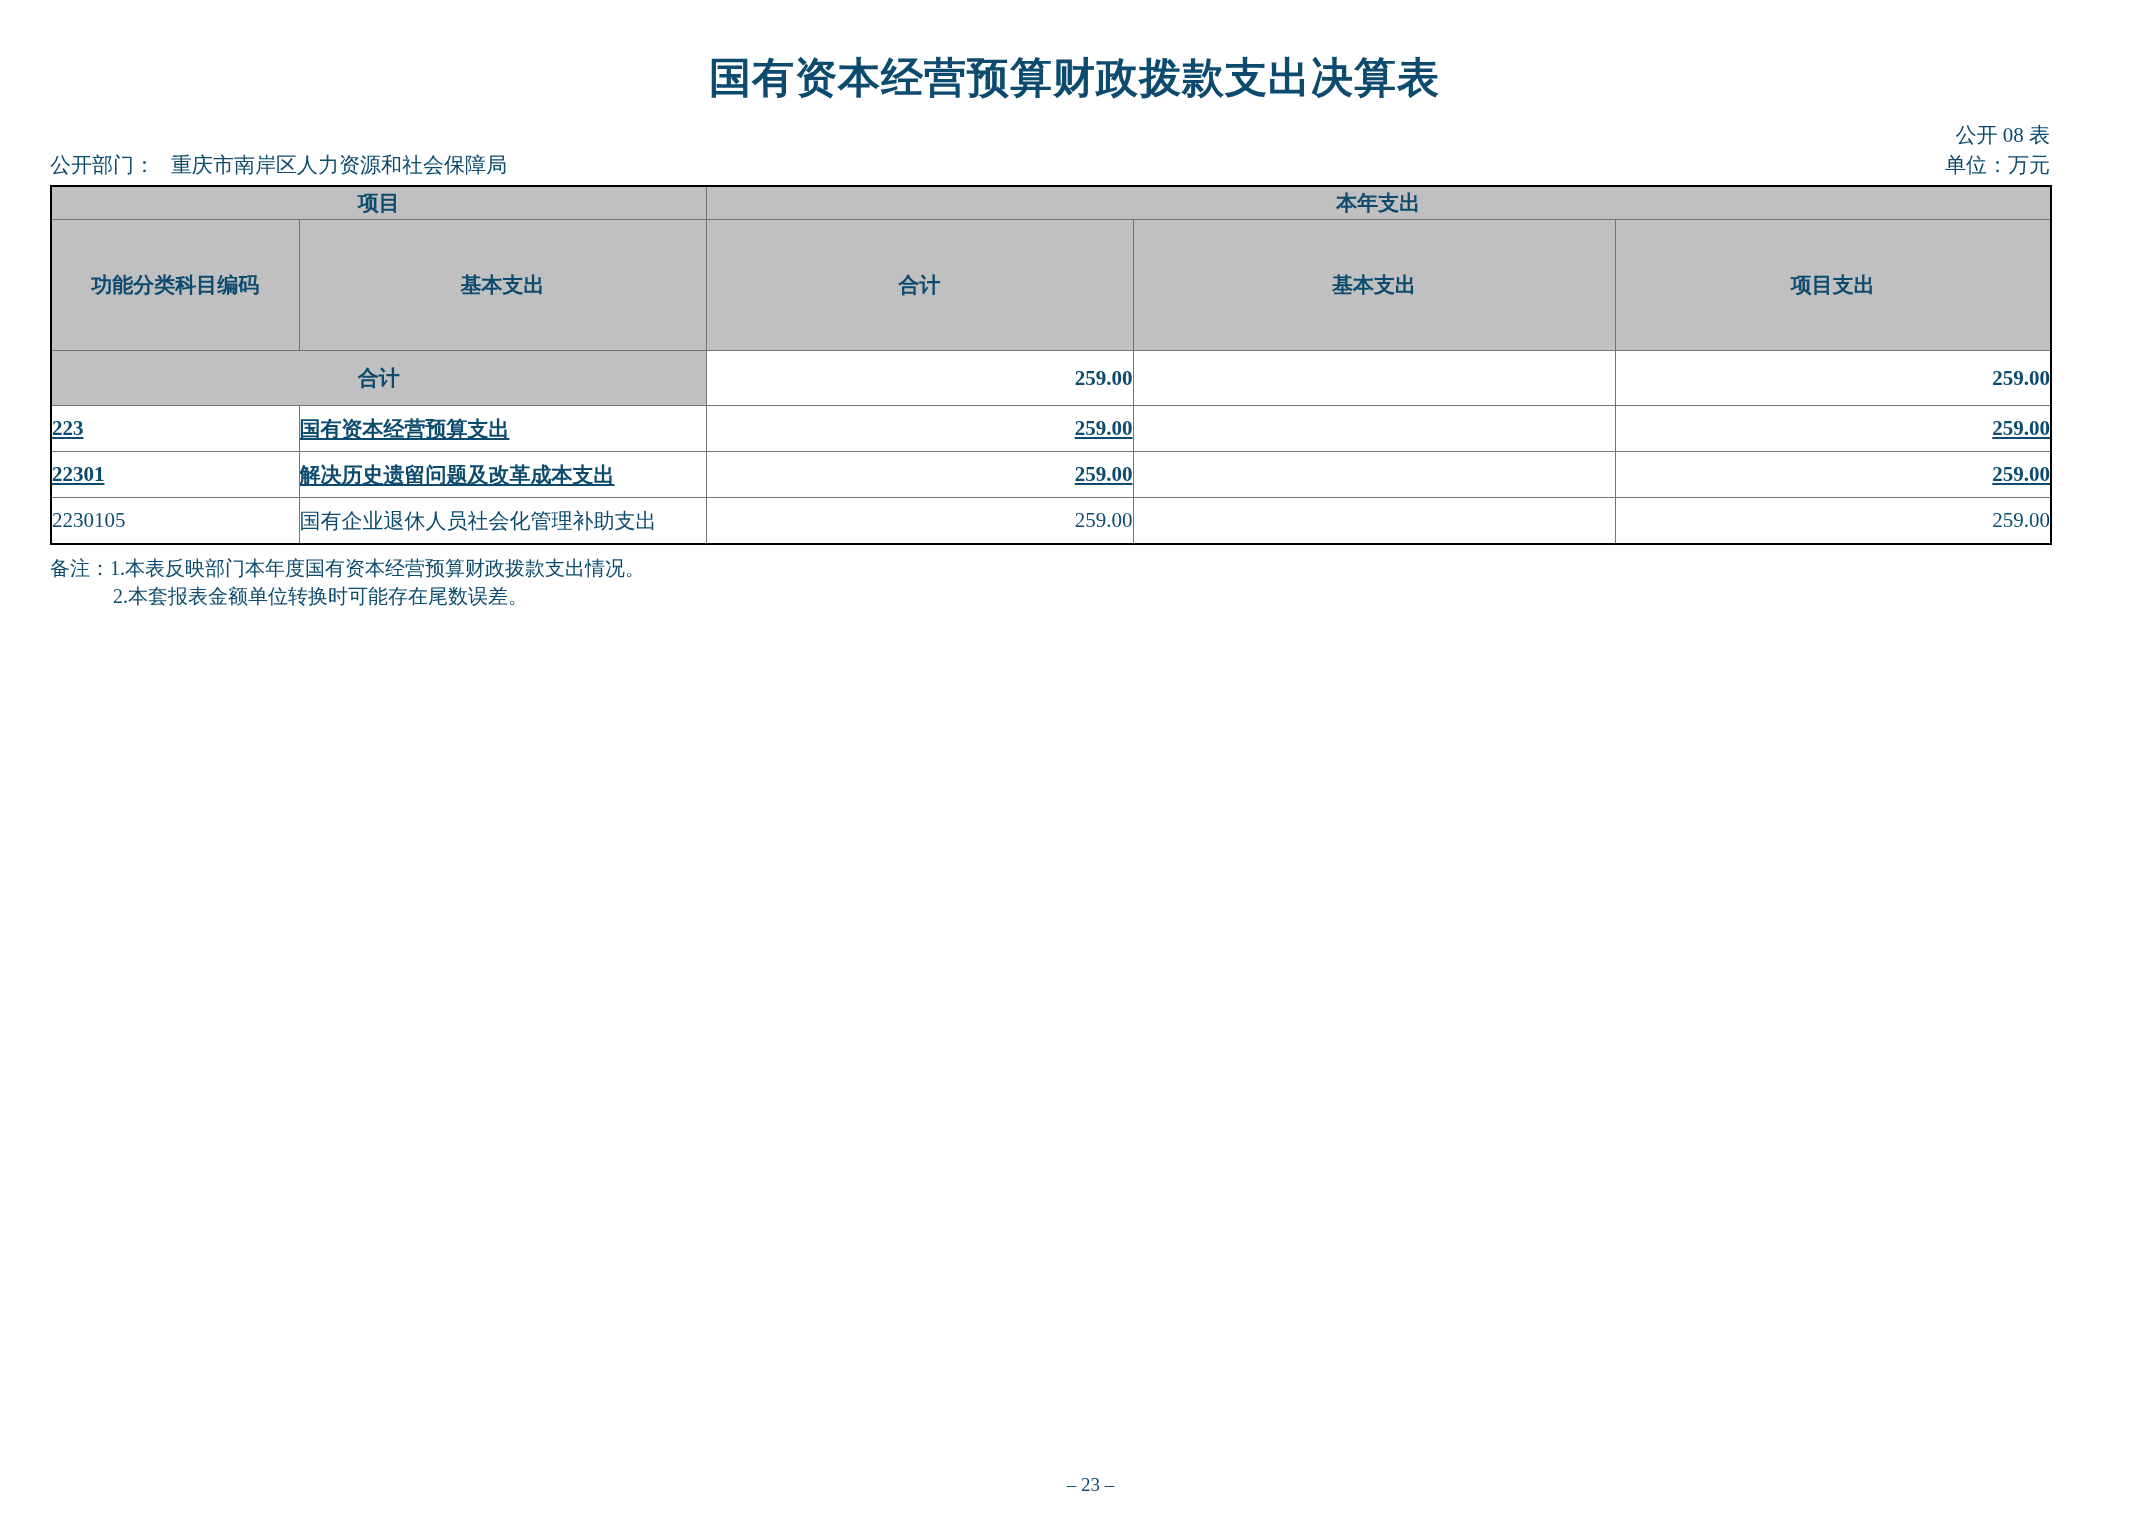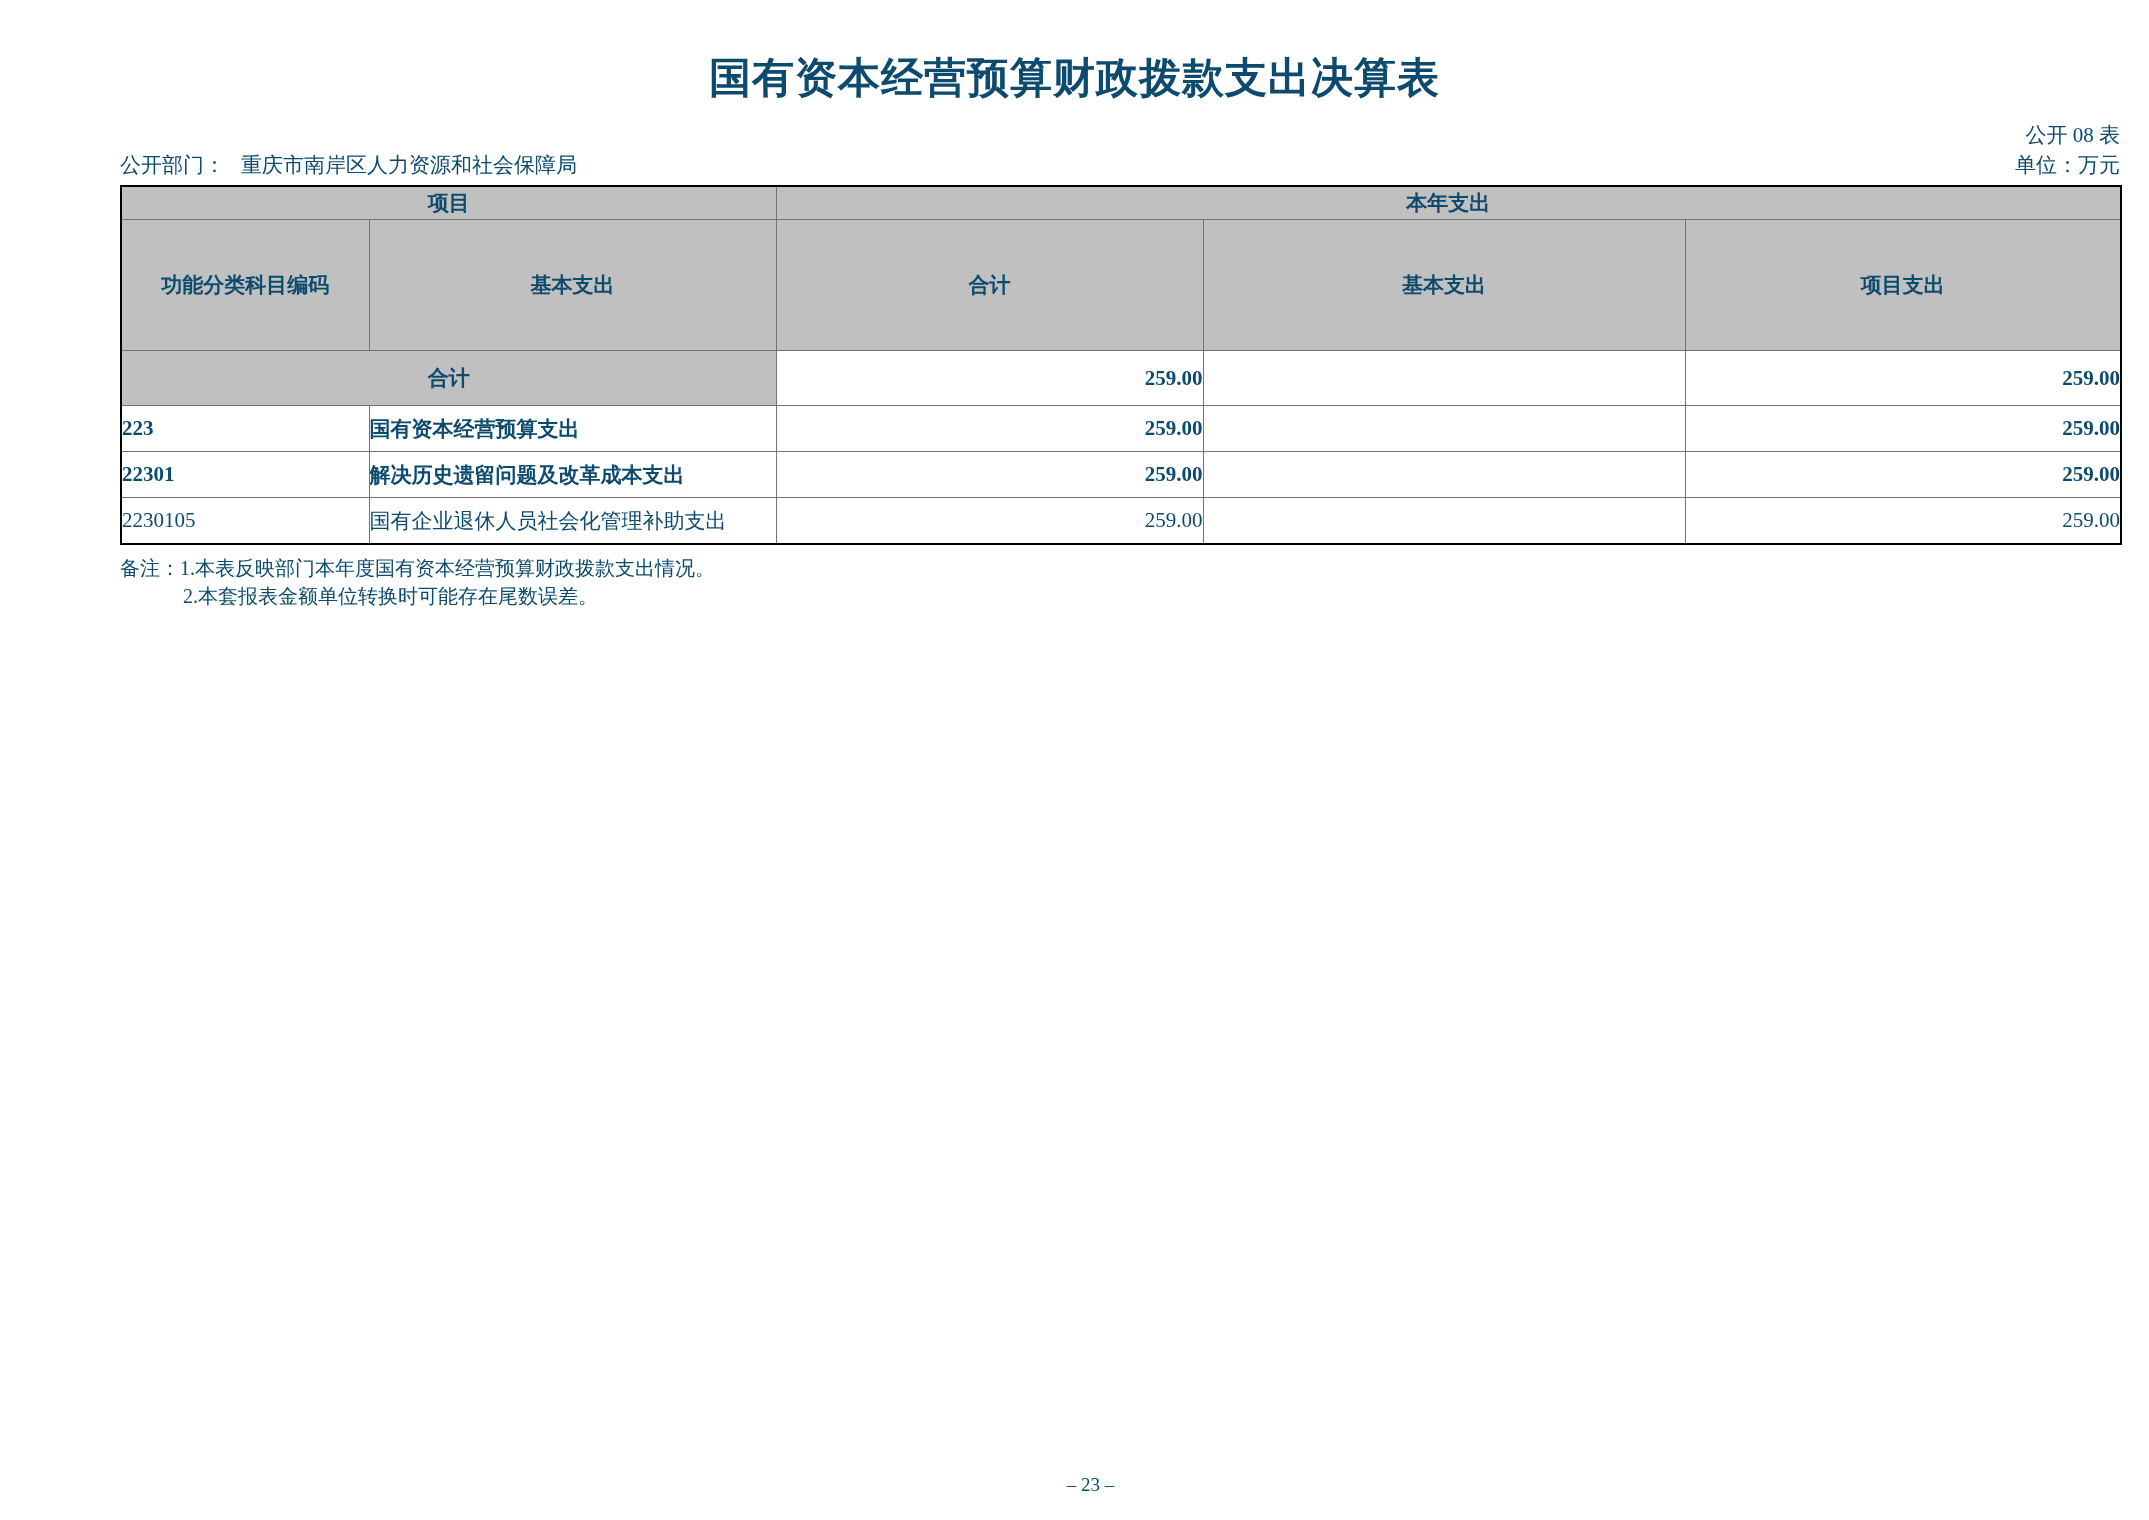--- a/index.html
+++ b/index.html
@@ -14,21 +14,21 @@
   }
   .title {
     padding-top: 50px;
     text-align: center;
     font-size: 42px;
     font-weight: bold;
     letter-spacing: 1px;
   }
   .content {
     width: 2000px;
-    margin-left: 120px;
+    margin-left: 50px;
   }
   .form-code {
     text-align: right;
     font-size: 21px;
     margin-top: 16px;
     line-height: 26px;
   }
   .meta-row {
     display: flex;
     justify-content: space-between;
@@ -68,21 +68,21 @@
   }
   .num {
     text-align: right;
     padding-right: 8px;
     font-size: 20px;
   }
   .code-cell, .name-cell {
     text-align: left;
     padding-left: 4px;
   }
-  .bold-row td { font-weight: bold; }
+  .bold-row td { font-weight: bold; text-decoration: underline; }
   .notes {
     font-size: 20px;
     margin-top: 9px;
     line-height: 28px;
   }
   .note-indent { padding-left: 63px; }
   .page-number {
     position: absolute;
     left: 16px;
     bottom: 24px;

